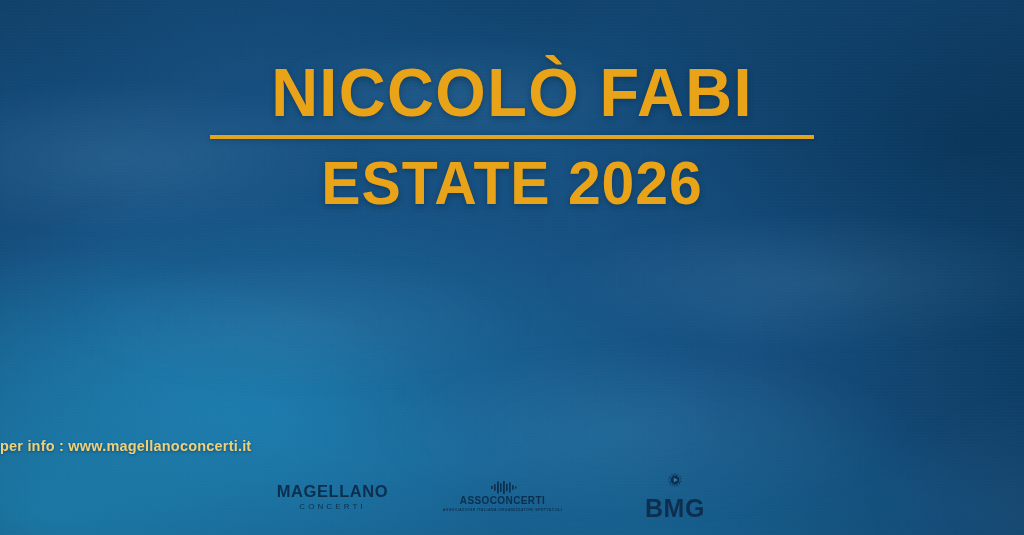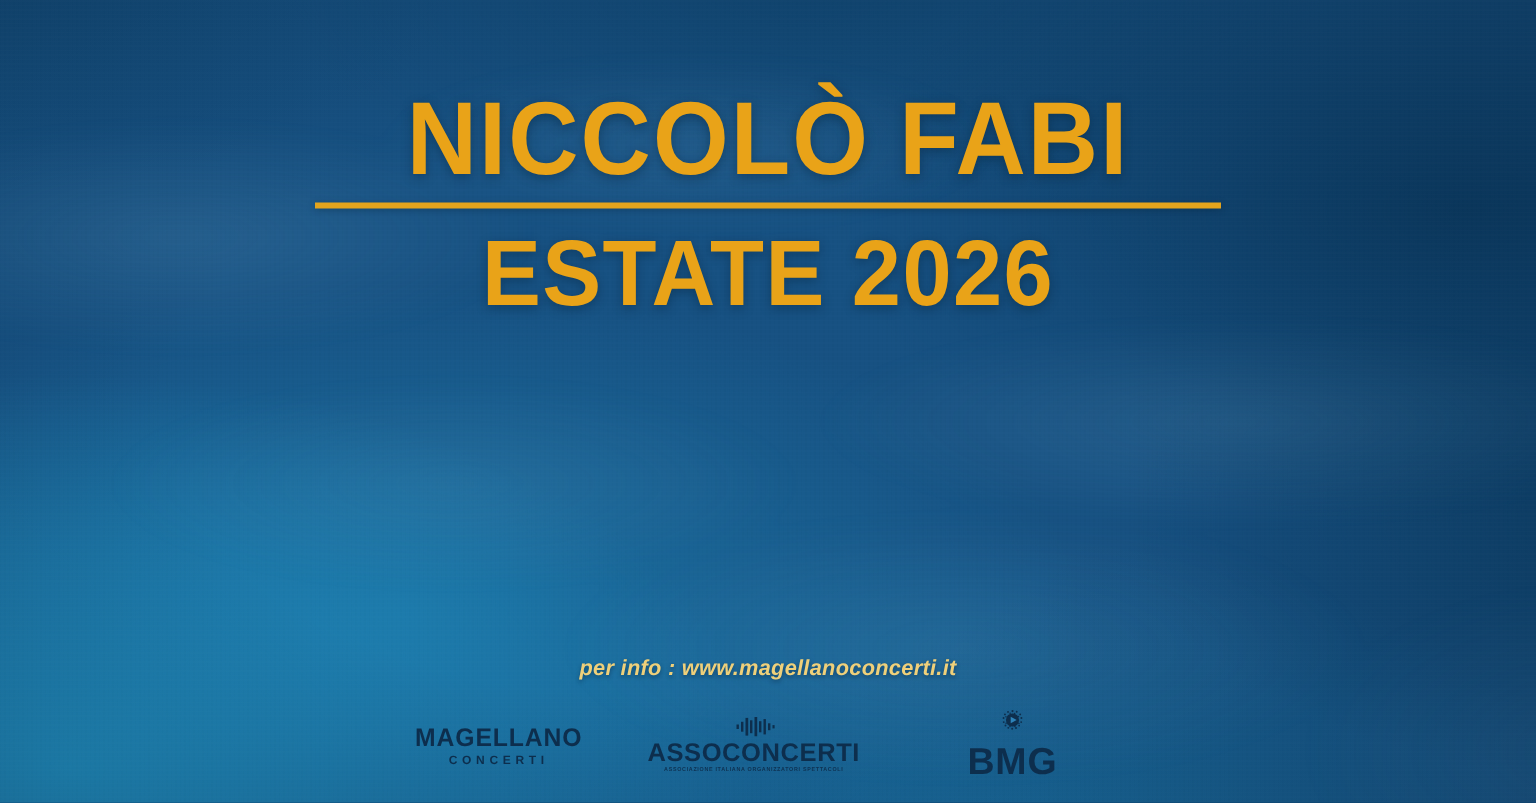--- a/index.html
+++ b/index.html
@@ -78,45 +78,44 @@
     font-size:62px; line-height:1;
     font-weight:bold; letter-spacing:1px;
     color:#E9A318;
     font-family:"Liberation Sans", sans-serif;
     transform:scaleX(0.95); transform-origin:50% 50%;
     text-shadow:0 2px 7px rgba(6,32,55,0.40);
   }
 
   
   .info-line {
-    position:absolute; top:438px; left:0; right:0; text-align:center;
+    position:absolute; top:438px; left:0; right:0; text-align:left;
     font-size:14.5px; font-weight:bold; letter-spacing:.2px;
     color:#EFD07A;
     text-shadow:0 1px 3px rgba(6,32,55,0.45);
-    font-style:italic;
   }
 
   
   .logo-row {
     position:absolute; left:0; right:14px; top:473px; height:48px;
     display:flex; align-items:center; justify-content:center;
     gap:0;
   }
   .logo { display:flex; flex-direction:column; align-items:center; justify-content:center;
           color:#0d2e4d; height:48px; }
 
   .logo-magellano { width:170px; }
   .lm-main { font-size:17px; font-weight:bold; letter-spacing:.6px; line-height:1;
              transform:scaleX(.97); }
-  .lm-sub  { font-size:8px; font-weight:bold; letter-spacing:3.1px; line-height:1;
+  .lm-sub  { font-size:8px; font-weight:normal; letter-spacing:3.1px; line-height:1;
              margin-top:3px; }
 
   .logo-asso { width:170px; }
   .la-wave { display:block; height:13px; margin-bottom:2px; }
-  .la-main { font-size:17px; font-weight:bold; letter-spacing:.4px; line-height:1; }
+  .la-main { font-size:10px; font-weight:bold; letter-spacing:.4px; line-height:1; }
   .la-sub  { font-size:3.6px; font-weight:bold; letter-spacing:.45px; line-height:1;
              margin-top:2.5px; opacity:.92; transform:scaleY(1.05); white-space:nowrap; }
 
   .logo-ovest { width:160px; }
   .lo-main { font-size:27px; font-weight:bold; letter-spacing:.4px; line-height:1;
              transform:scaleX(.96); }
 
   .logo-bmg { width:175px; flex-direction:column; gap:9px; }
   .lb-mark { width:30px; height:30px; display:block; }
   .lb-main { font-size:25px; font-weight:bold; letter-spacing:.6px; line-height:1; }

